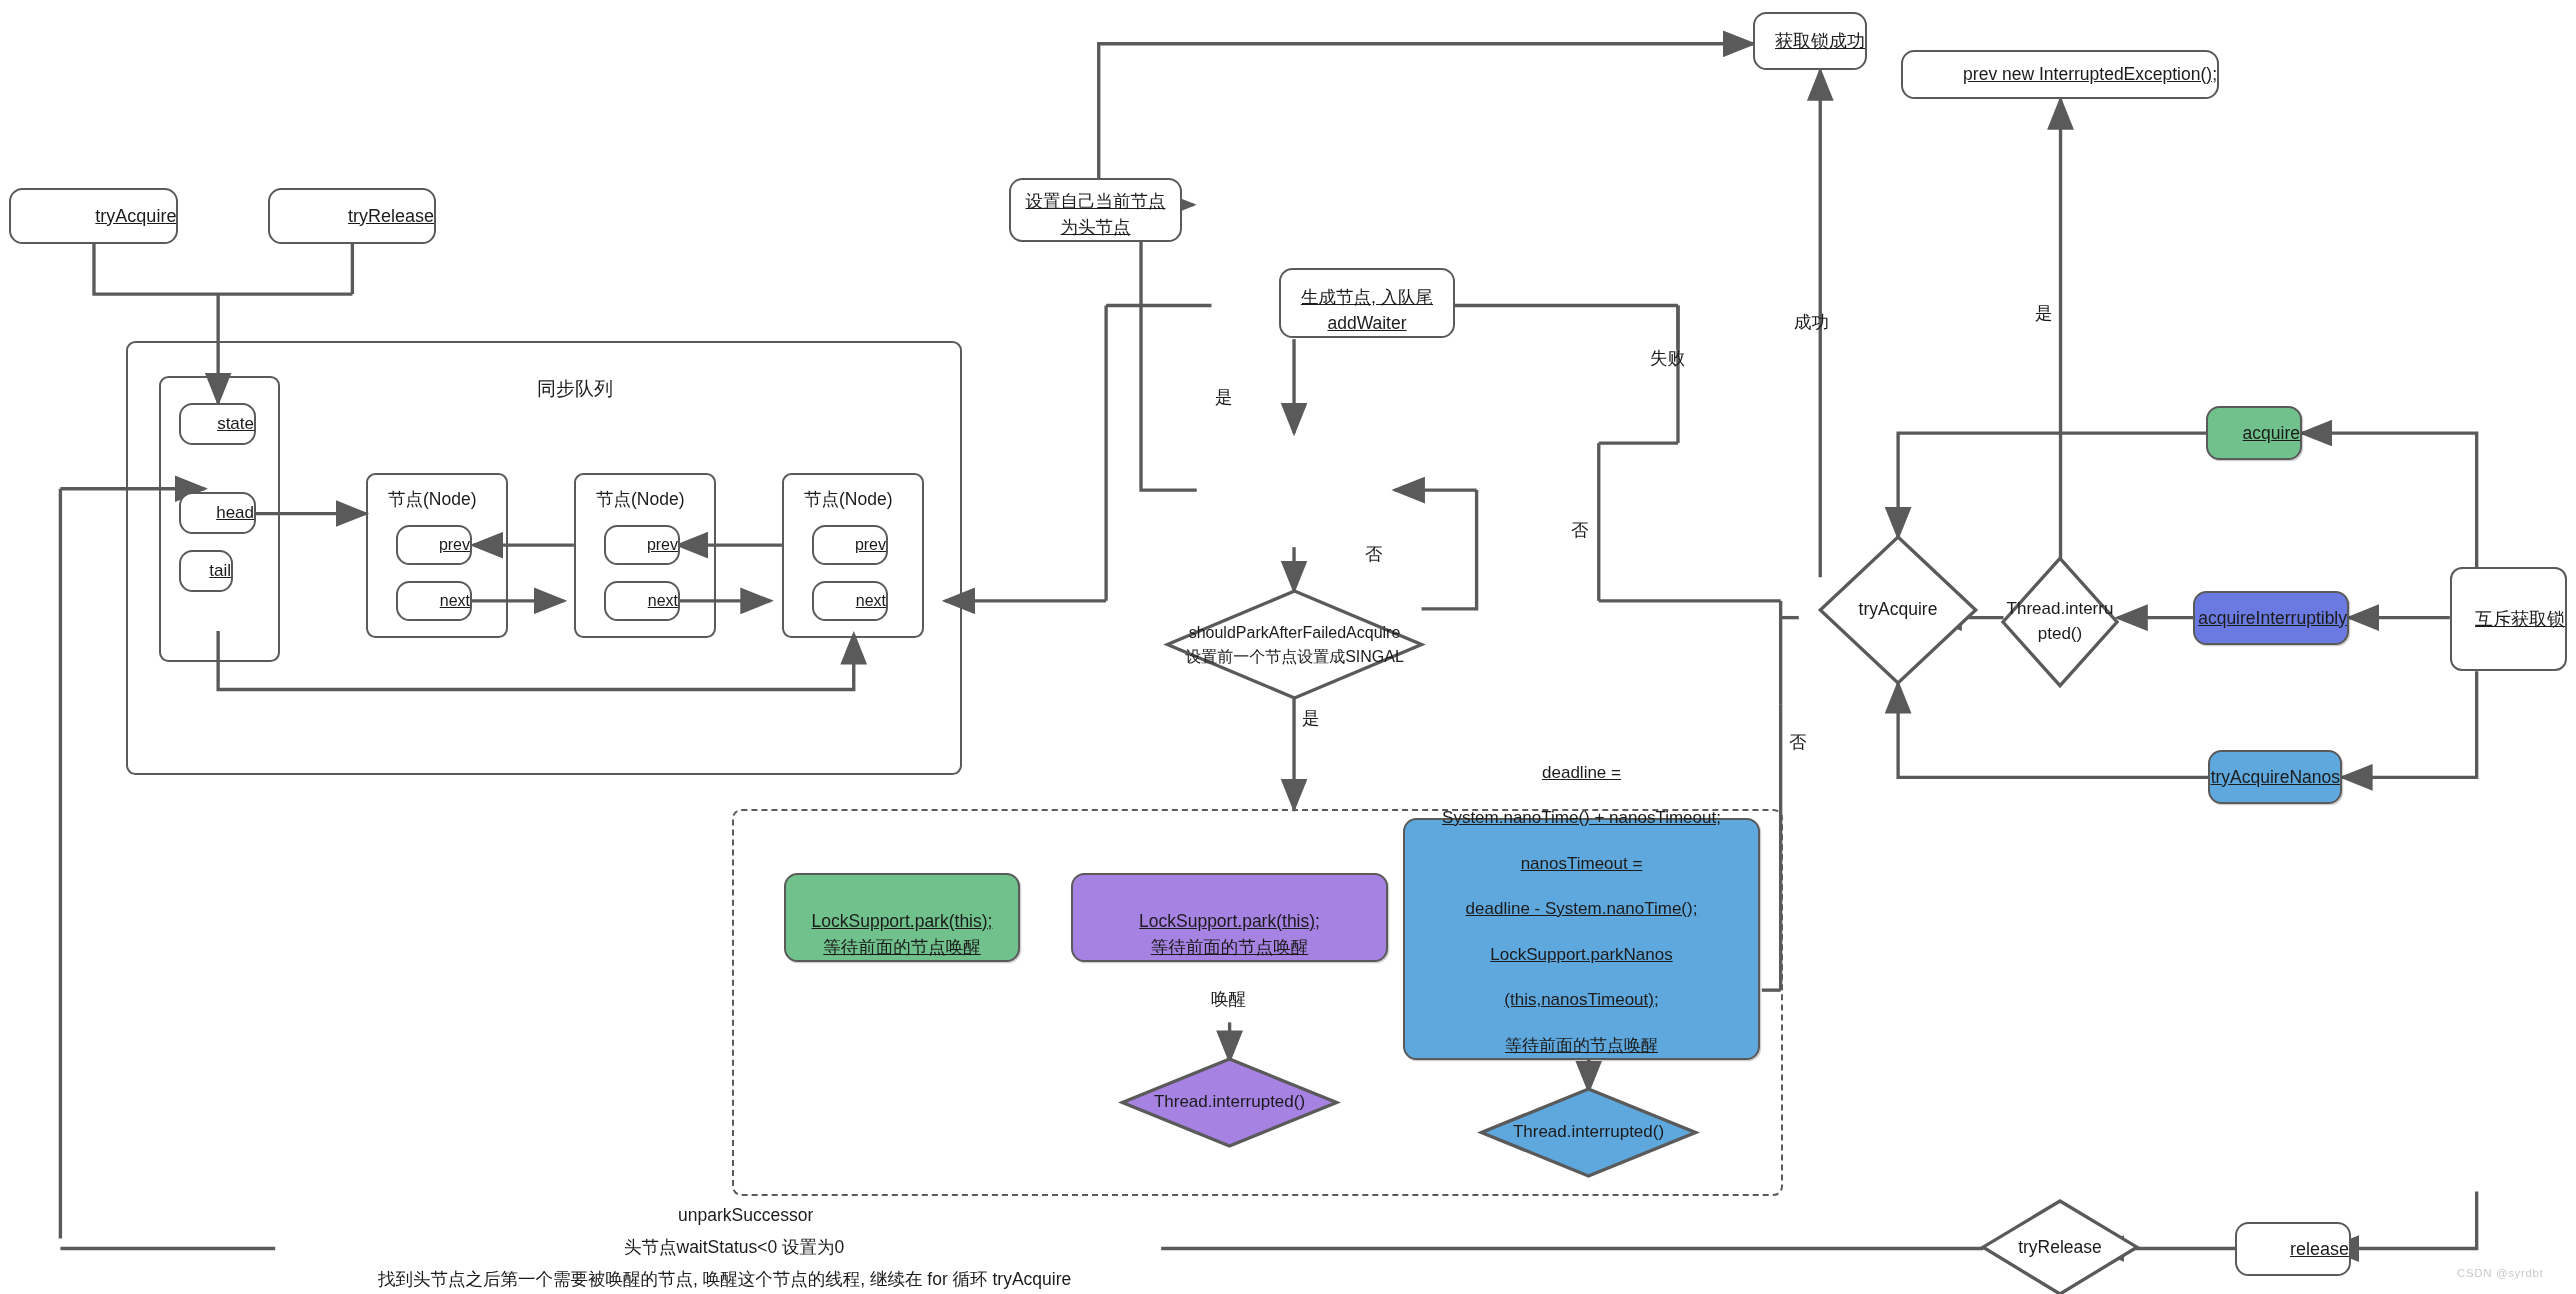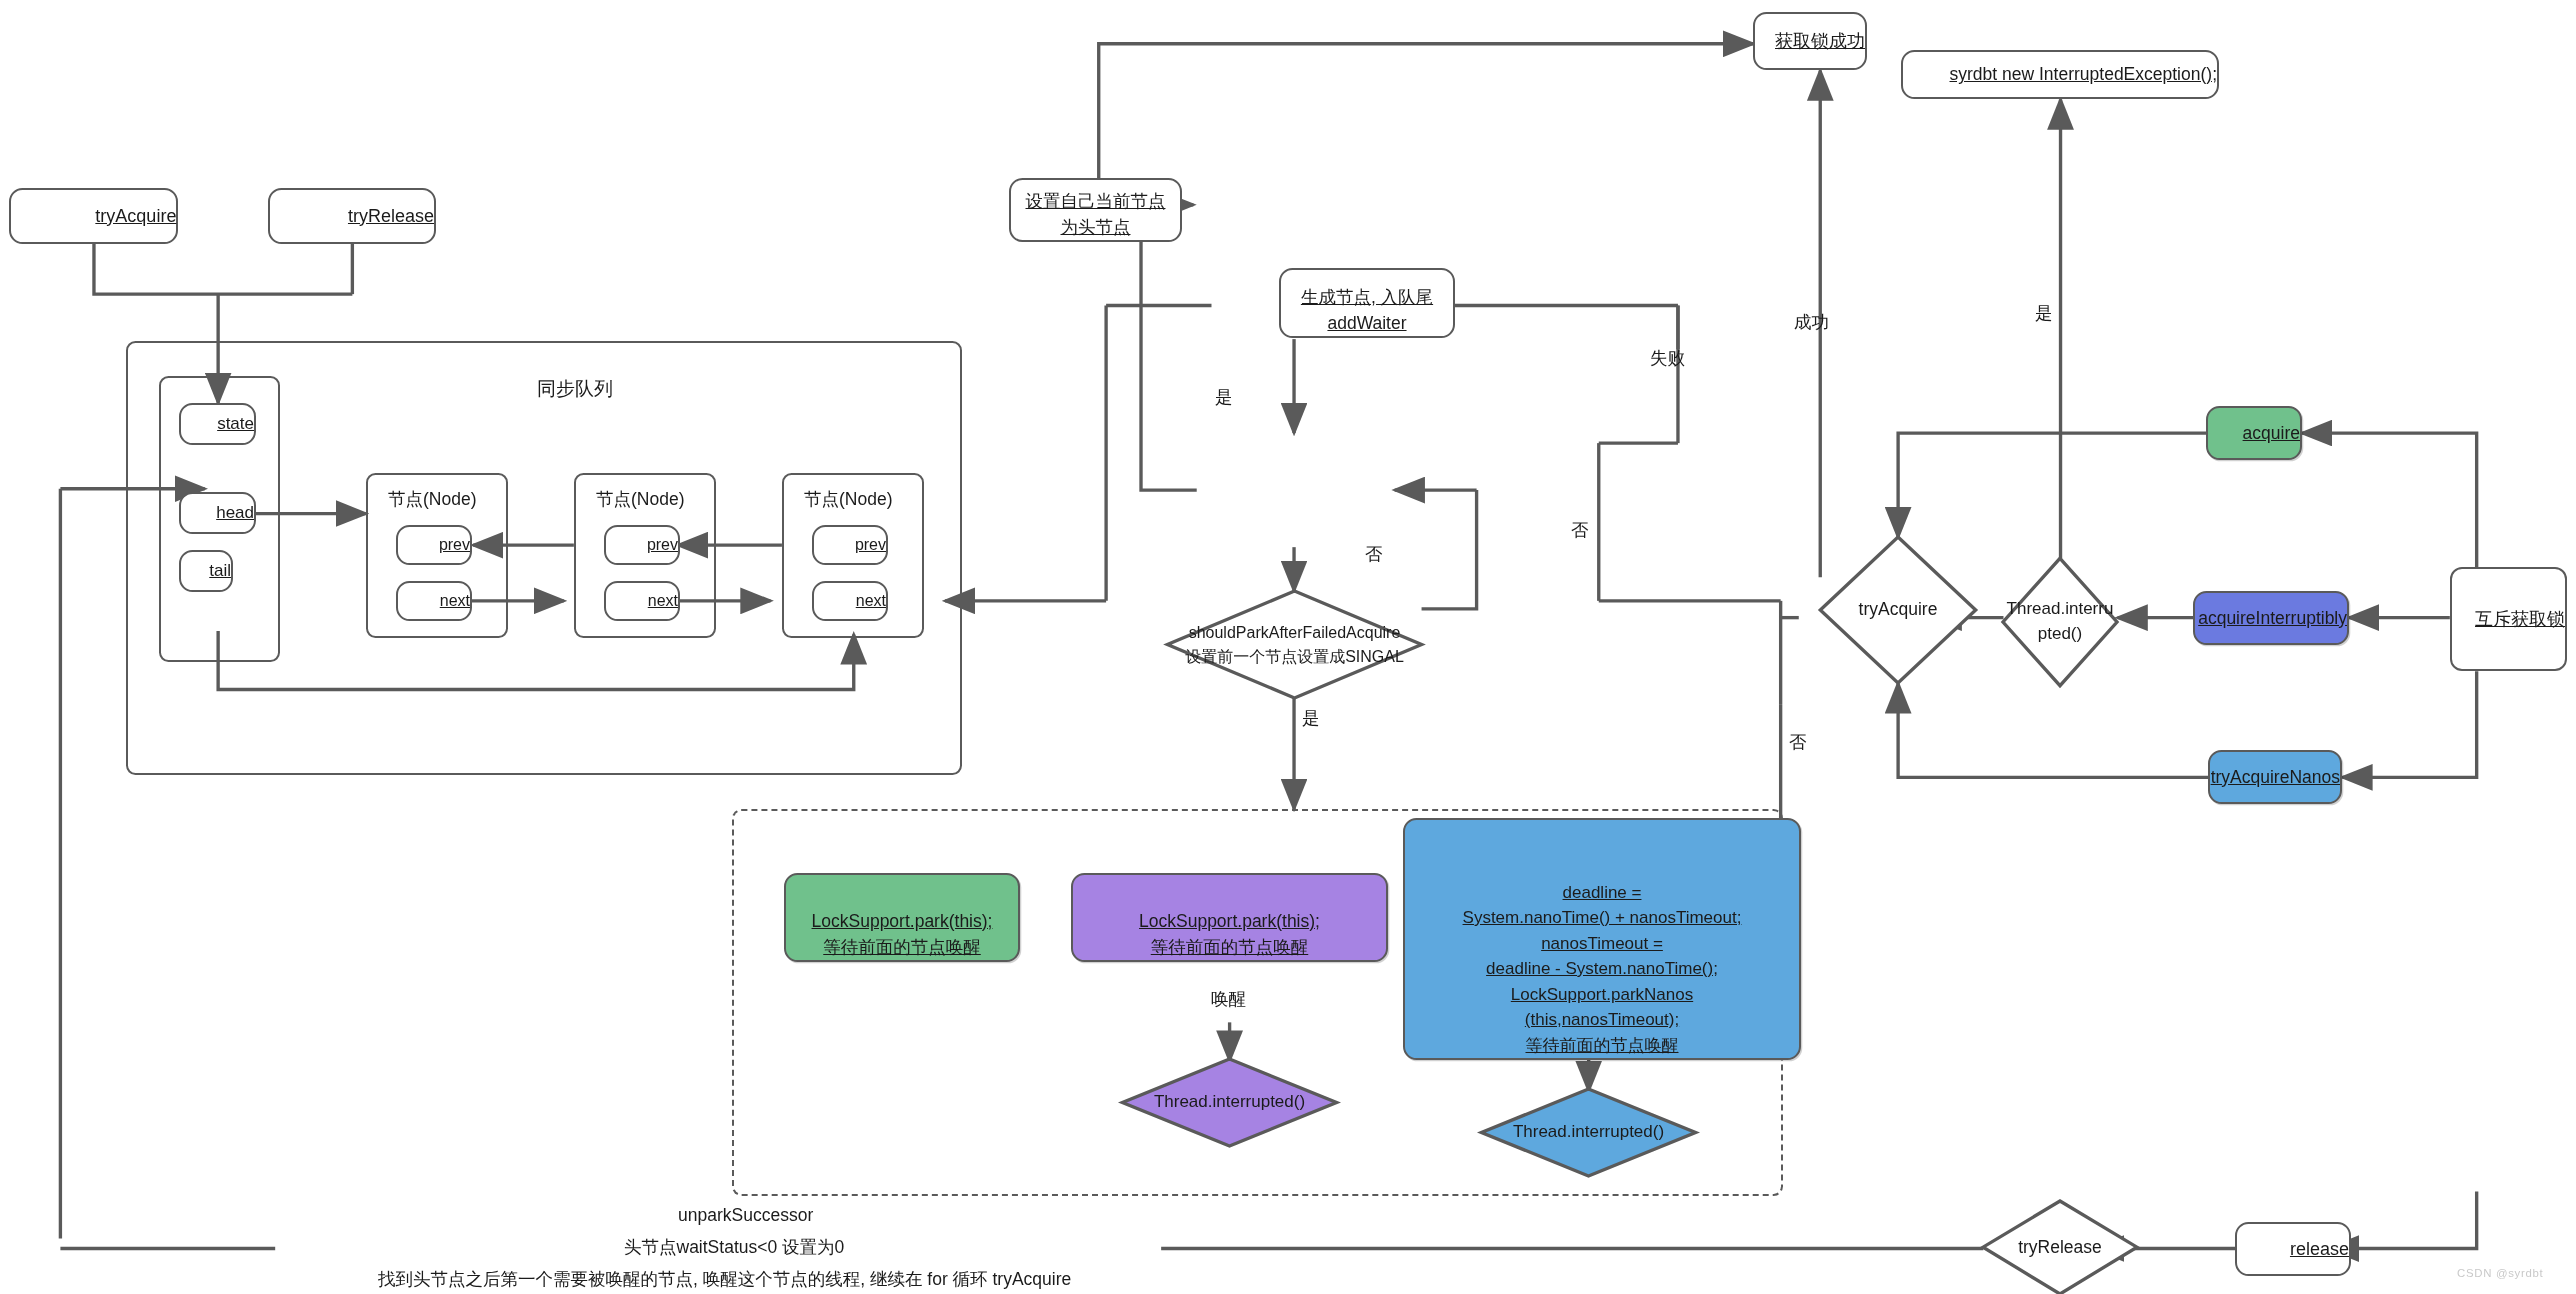--- a/index.html
+++ b/index.html
@@ -170,21 +170,21 @@
   <div class="node rrect" style="left:1009px;top:178px;width:173px;height:64px;font-size:17.5px;flex-direction:column;">
     <span>设置自己当前节点</span>
     <span>为头节点</span>
   </div>
 
   <div class="node rrect" style="left:1753px;top:12px;width:114px;height:58px;font-size:18px;">
     <span>获取锁成功</span>
   </div>
 
   <div class="node rrect" style="left:1901px;top:50px;width:318px;height:49px;font-size:17.5px;">
-    <span>syrdbt new InterruptedException();</span>
+    <span>prev new InterruptedException();</span>
   </div>
 
   <div class="node rrect" style="left:1279px;top:268px;width:176px;height:70px;font-size:17.5px;flex-direction:column;">
     <span>生成节点, 入队尾</span>
     <span>addWaiter</span>
   </div>
 
 
   <div class="diamond-wrap" style="left:1167px;top:591px;width:255px;height:107px;">
     <svg width="255" height="107" viewBox="0 0 380 160">
@@ -236,21 +236,21 @@
   <div class="node rrect sh" style="left:784px;top:873px;width:236px;height:89px;font-size:17.5px;flex-direction:column;background:#70c18c;">
     <span>LockSupport.park(this);</span>
     <span>等待前面的节点唤醒</span>
   </div>
 
   <div class="node rrect sh" style="left:1071px;top:873px;width:317px;height:89px;font-size:17.5px;flex-direction:column;background:#a683e3;">
     <span>LockSupport.park(this);</span>
     <span>等待前面的节点唤醒</span>
   </div>
 
-  <div class="node rrect sh" style="left:1403px;top:818px;width:398px;height:242px;font-size:17px;flex-direction:column;background:#5ea8de;">
+  <div class="node rrect sh" style="left:1403px;top:818px;width:357px;height:242px;font-size:17px;flex-direction:column;background:#5ea8de;gap:20px;">
     <span>deadline =</span>
     <span>System.nanoTime() + nanosTimeout;</span>
     <span>nanosTimeout =</span>
     <span>deadline - System.nanoTime();</span>
     <span>LockSupport.parkNanos</span>
     <span>(this,nanosTimeout);</span>
     <span>等待前面的节点唤醒</span>
   </div>
 
   <div class="diamond-wrap" style="left:1122px;top:1059px;width:215px;height:87px;">

